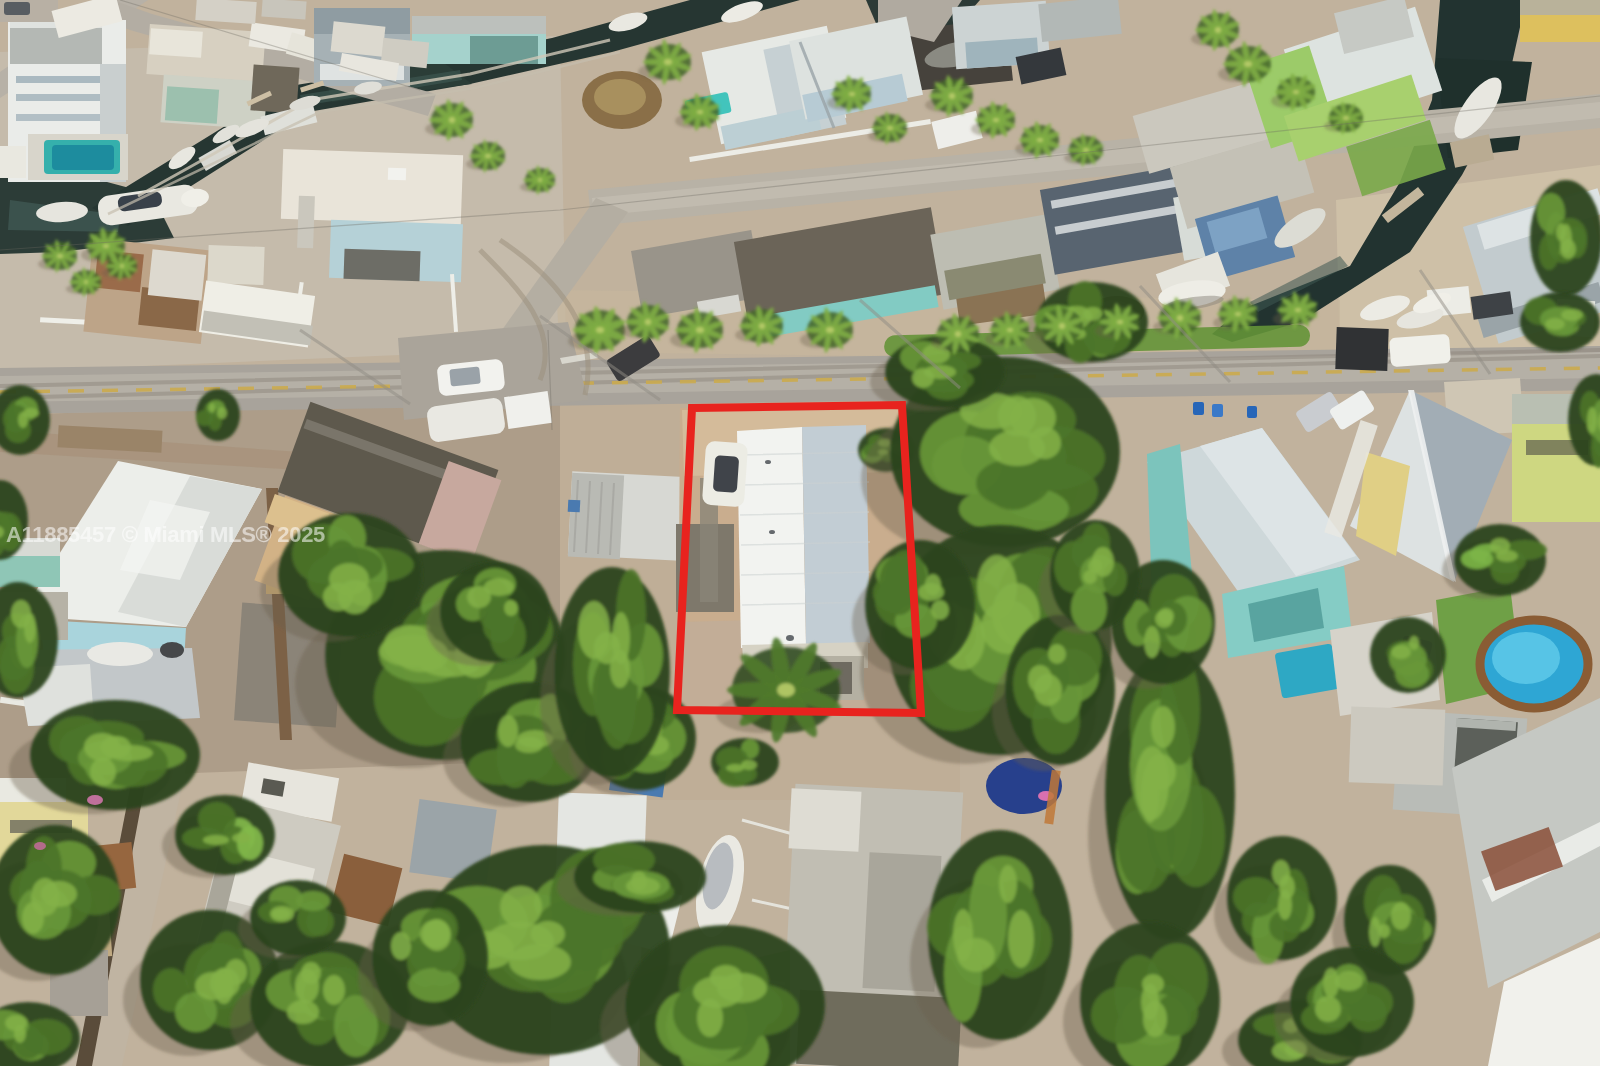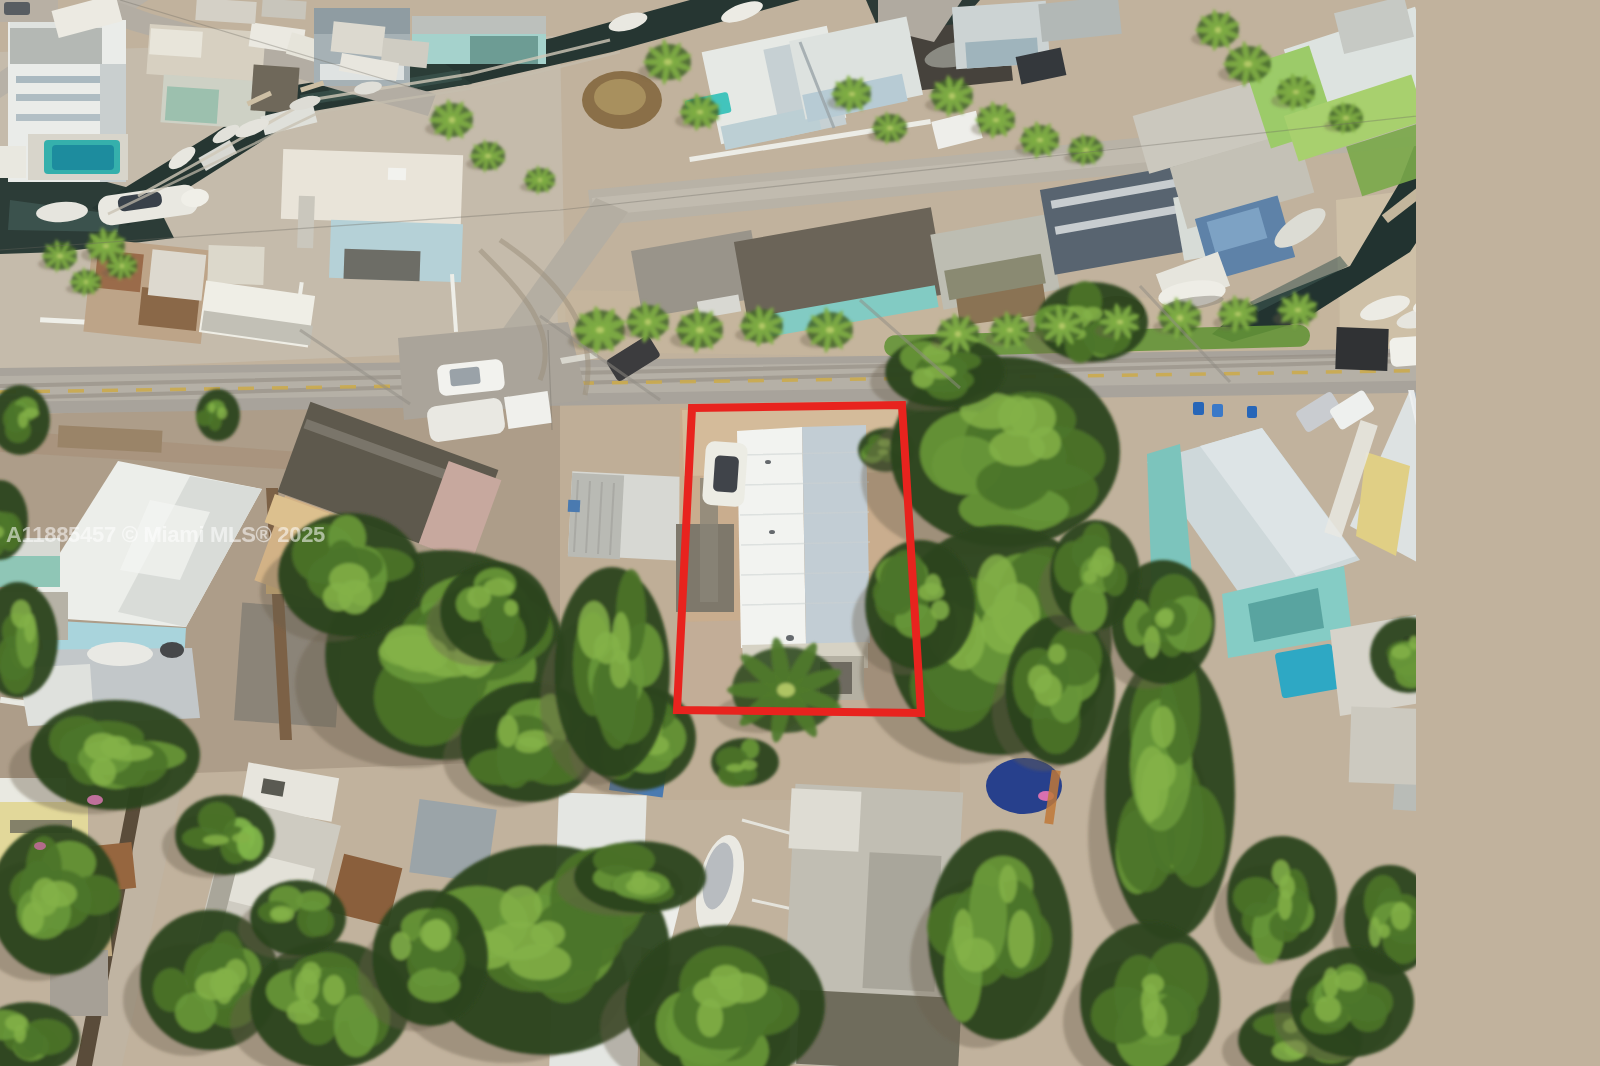--- a/index.html
+++ b/index.html
@@ -1,13 +1,13 @@
 <!DOCTYPE html>
 <html><head><meta charset="utf-8"><title>Aerial</title>
-<style>html,body{margin:0;padding:0;background:#c1b29d;font-family:"Liberation Sans",sans-serif;}#wrap{width:1416px;height:1066px;overflow:hidden;}</style>
+<style>html,body{margin:0;padding:0;background:#c1b29d;font-family:"Liberation Sans",sans-serif;}#wrap{width:1600px;height:1066px;overflow:hidden;}</style>
 </head><body>
 <div id="wrap">
 <svg xmlns="http://www.w3.org/2000/svg" viewBox="0 0 1600 1066" width="1600" height="1066" preserveAspectRatio="none">
 <defs>
         <filter id="soft" x="-30%" y="-30%" width="160%" height="160%">
           <feGaussianBlur stdDeviation="1.6"></feGaussianBlur>
         </filter>
       </defs>
 
 <rect x="0" y="0" width="1600" height="1066" fill="#c1b29d"></rect>

